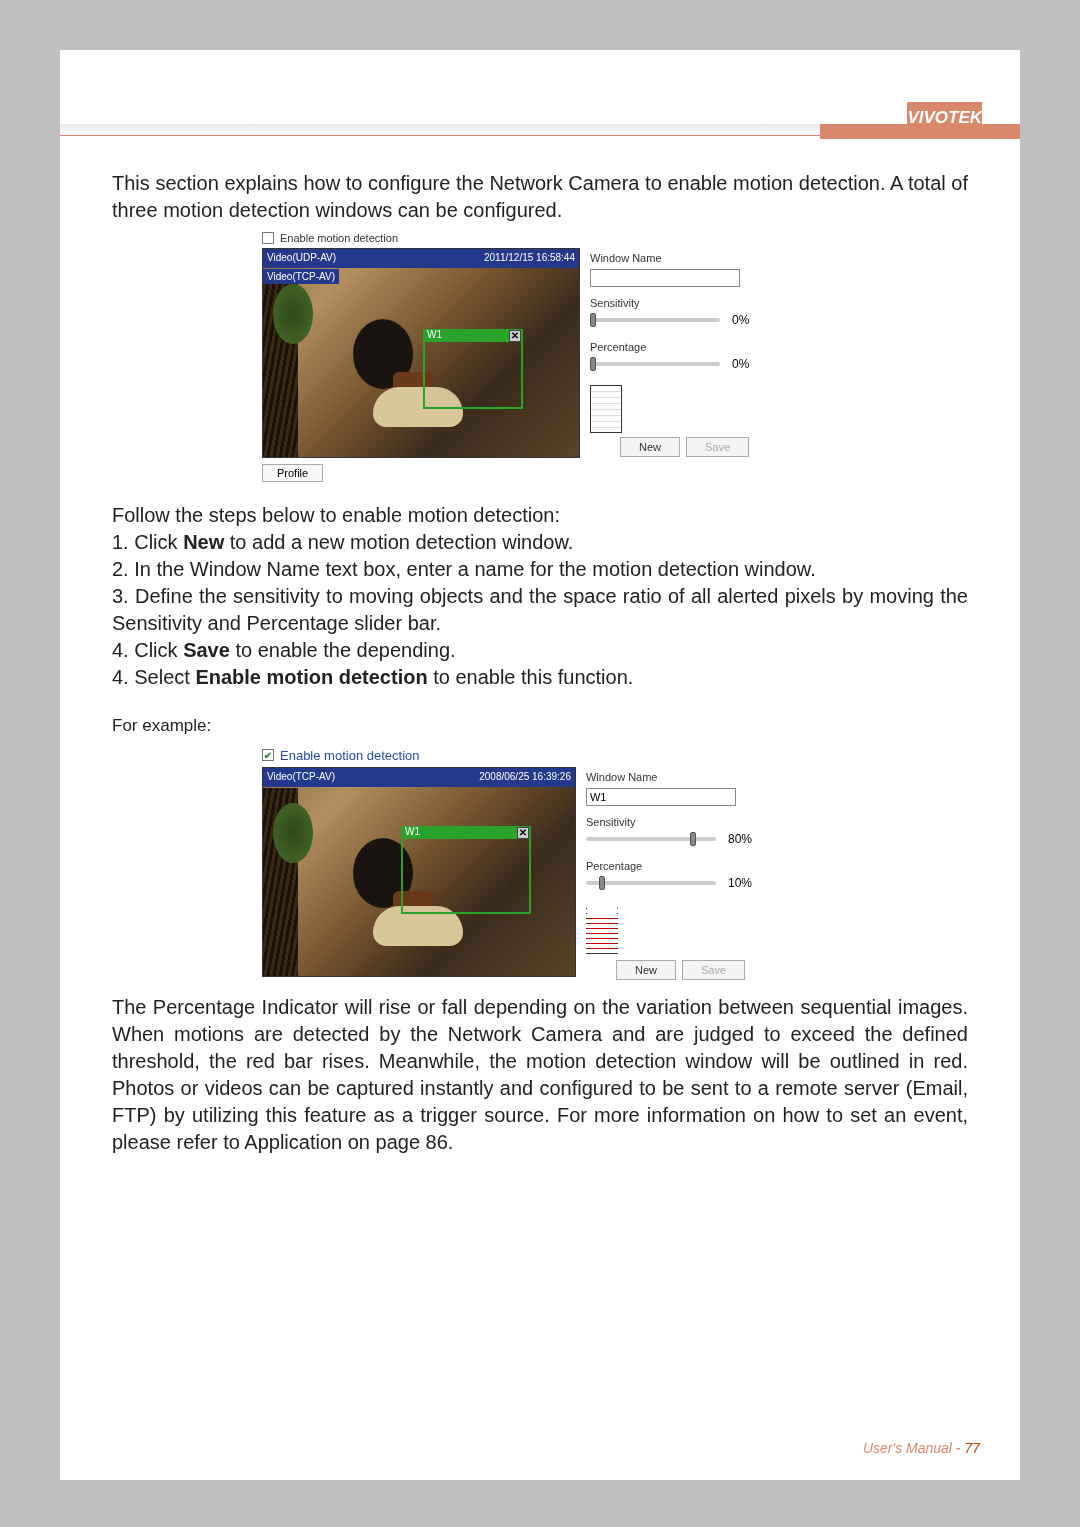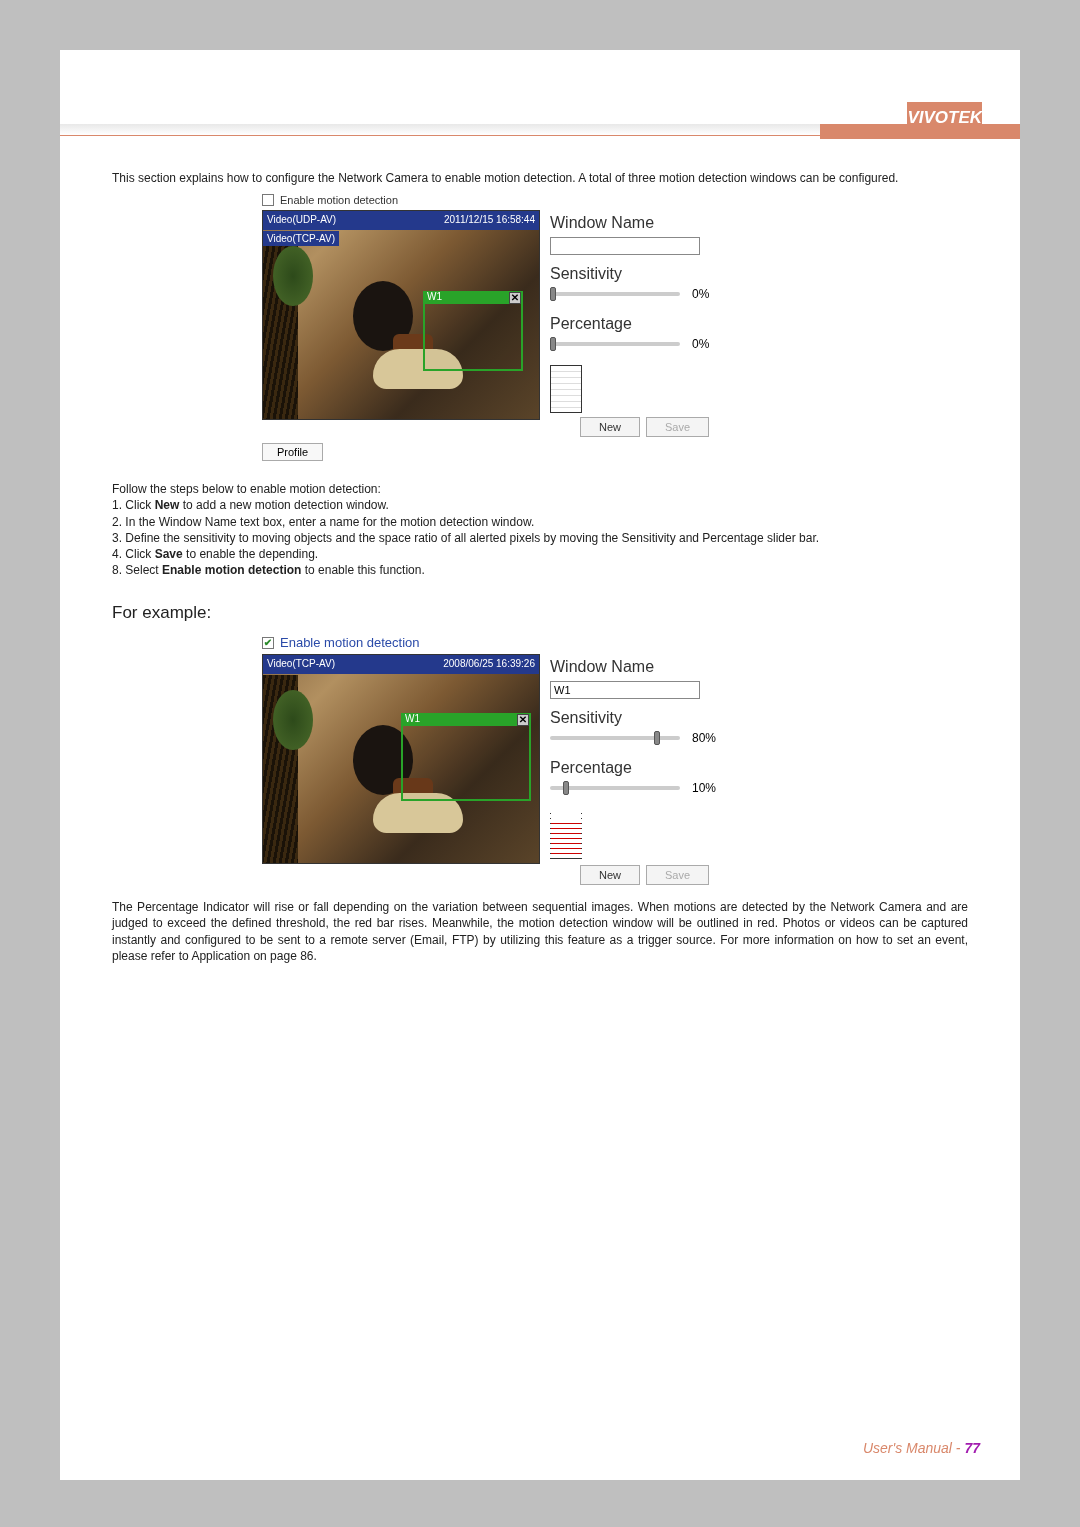--- a/index.html
+++ b/index.html
@@ -4,41 +4,41 @@
 <style>
   * { box-sizing: border-box; margin: 0; padding: 0; }
   body { background: #bfbfbf; font-family: Arial, Helvetica, sans-serif; width: 1080px; margin: 0 auto; }
   .page { background: #fff; width: 960px; margin: 50px auto 40px; padding: 0; position: relative; min-height: 1430px; }
   .header-band { position: relative; height: 90px; }
   .header-brand { position: absolute; top: 52px; right: 38px; color: #fff; font-weight: bold; font-style: italic; font-size: 17px; background: #D9886B; padding: 6px 0 4px 0; display: inline-block; }
   .header-line-shade { position: absolute; top: 74px; left: 0; right: 180px; height: 12px; background: linear-gradient(#e8e8e8,#fff); border-bottom:1px solid #D9886B;}
   .brand-strip { position:absolute; top:74px; right:0; width:200px; height:15px; background:#D9886B;}
   .content { padding: 30px 52px 20px 52px; }
   h1 { font-size: 28px; color: #888; font-weight: bold; margin: 8px 0 22px; }
-  p { font-size: 12px; color: #222; line-height: 1.35; }
+  p { font-size: 20px; color: #222; line-height: 1.35; }
   .intro { text-align: justify; margin-bottom: 8px; }
   .figure { margin: 6px auto 4px; position: relative; }
   .panel1 { width: 490px; margin-left: 150px; }
   .panel-inner { display: flex; gap: 10px; }
-  .video-box { position: relative; width: 278px; height: 210px; background: linear-gradient(135deg,#8a6b44 0%, #b29060 20%, #7d5a33 45%, #3a2b1c 70%, #5a4429 100%); border:1px solid #333; overflow:hidden; }
+  .video-box { position: relative; width: 318px; height: 210px; background: linear-gradient(135deg,#8a6b44 0%, #b29060 20%, #7d5a33 45%, #3a2b1c 70%, #5a4429 100%); border:1px solid #333; overflow:hidden; }
   .video-top { position:absolute; top:0; left:0; right:0; height:19px; background:#24398c; color:#fff; font-size:10px; padding:3px 4px; display:flex; justify-content:space-between; }
   .tcp-tag { position:absolute; top:20px; left:0; background:#24398c; color:#fff; font-size:10px; padding:2px 4px; }
   .det-win { position:absolute; border:2px solid #29a329; background:rgba(0,0,0,0.02); }
   .dw1 { top:80px; left:160px; width:100px; height:80px; }
   .dw-head { position:absolute; top:-2px; left:-2px; right:-2px; height:13px; background:#29a329; }
   .dw-label { position:absolute; top:-2px; left:2px; color:#fff; font-size:10px; }
   .dw-close { position:absolute; top:-1px; right:0; width:12px; height:12px; background:#ccc; border:1px solid #444; font-size:10px; line-height:10px; text-align:center; font-weight:bold; color:#000;}
   .room-shape { position:absolute; background:#3b2a18; border-radius:50%; }
   .couch { bottom:30px; left:110px; width:90px; height:40px; background:#d8c799; border-radius:40px 40px 20px 20px; }
   .fireplace { top:70px; left:90px; width:60px; height:70px; background:#1a1410; }
   .plant { top:35px; left:10px; width:40px; height:60px; background:radial-gradient(#2d4a1a,#4a6a2a); border-radius:50%; }
   .table { bottom:60px; left:130px; width:40px; height:25px; background:#6b3a1a; border-radius:6px; }
   .texture-lines { position:absolute; left:0; top:20px; bottom:0; width:35px; background: repeating-linear-gradient(100deg,#1a1208 0 3px,#3a2810 3px 6px); }
   .ctrl-col { flex:1; padding-top:4px; }
-  .ctrl-label { font-size:16px; color:#333; margin-bottom:4px; }
+  .ctrl-label { font-size:11px; color:#333; margin-bottom:4px; }
   .text-input { width:150px; height:18px; border:1px solid #888; font-size:11px; padding:1px 3px; margin-bottom:10px; }
   .slider-row { display:flex; align-items:center; gap:12px; margin-bottom:14px; }
   .slider { position:relative; width:130px; height:4px; background:#ccc; border-radius:2px; }
   .slider-thumb { position:absolute; top:-5px; width:6px; height:14px; background:#888; border:1px solid #555; border-radius:2px; }
   .slider-val { font-size:12px; }
   .indicator-box { width:32px; height:50px; border:1px solid #333; background:#fff; margin-bottom:4px; display:flex; flex-direction:column-reverse; }
   .indicator-fill { width:100%; background:#c00; }
   .btn-row { display:flex; gap:6px; margin-top:2px; margin-left:30px;}
   .btn { font-size:11px; padding:3px 18px; background:#f4f4f4; border:1px solid #aaa; color:#333; }
   .btn.disabled { color:#aaa; }
@@ -47,21 +47,21 @@
   .profile-btn { font-size:11px; padding:2px 14px; background:#f8f8f8; border:1px solid #aaa; margin-top:6px; }
   .steps { margin-top:20px; font-size:16.5px; color:#222; line-height:1.35; }
   .sub { padding-left: 18px; }
   .justify { text-align: justify; }
   .for-ex { margin-top:24px; margin-bottom:10px; font-size:17px;}
   .panel2 { width: 490px; margin-left: 150px; margin-top:4px; }
   .panel2 .enable-row { color:#2a4aa8; font-size:13px; }
   .indicator-wrap { position:relative; display:inline-block; }
   .indicator-stripes { position:absolute; top:0; left:0; right:0; bottom:0; background: repeating-linear-gradient(#fff 0 4px, transparent 4px 5px); pointer-events:none;}
   .footer { position:absolute; bottom:24px; right:40px; color:#D9886B; font-style:italic; font-size:14px; }
-  .footer .pg { color:#a21caf;font-weight:bold; }
+  .footer .pg { color:#c2410c; }
   .desc2 { text-align:justify; margin-top:14px; }
   
   .dw1b { top:58px; left:138px; width:130px; height:88px; }
   .red-fill { height:75%; }
   .empty-ind { border:1px solid #333; width:32px; height:48px; background: repeating-linear-gradient(#fff 0 5px, #ddd 5px 6px); margin-bottom:4px;}
 </style>
 </head>
 <body>
 
 <div class="page">
@@ -123,21 +123,21 @@
       </div>
       <button class="profile-btn">Profile</button>
     </div>
 
     <div class="steps">
       <p>Follow the steps below to enable motion detection:</p>
       <p><span>1. Click </span><b>New</b><span> to add a new motion detection window.</span></p>
       <p>2. In the Window Name text box, enter a name for the motion detection window.</p>
       <p class="justify" style="padding-left:0; text-indent:0;"><span>3. Define the sensitivity to moving objects and the space ratio of all alerted pixels by moving the Sensitivity and Percentage slider bar.</span></p>
       <p><span>4. Click </span><b>Save</b><span> to enable the depending.</span></p>
-      <p><span>8. Select </span><b>Enable motion detection</b><span> to enable this function.</span></p>
+      <p><span>4. Select </span><b>Enable motion detection</b><span> to enable this function.</span></p>
     </div>
 
     <p class="for-ex">For example:</p>
 
     <div class="figure panel2">
       <div class="enable-row">
         <span class="checkbox">✔</span>
         <span>Enable motion detection</span>
       </div>
       <div class="panel-inner">

